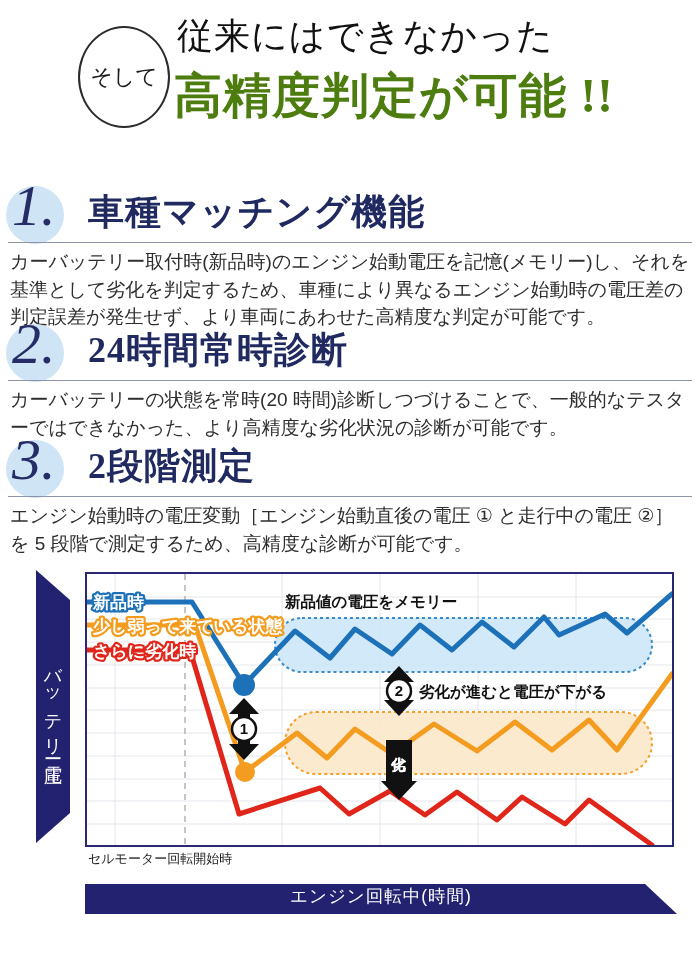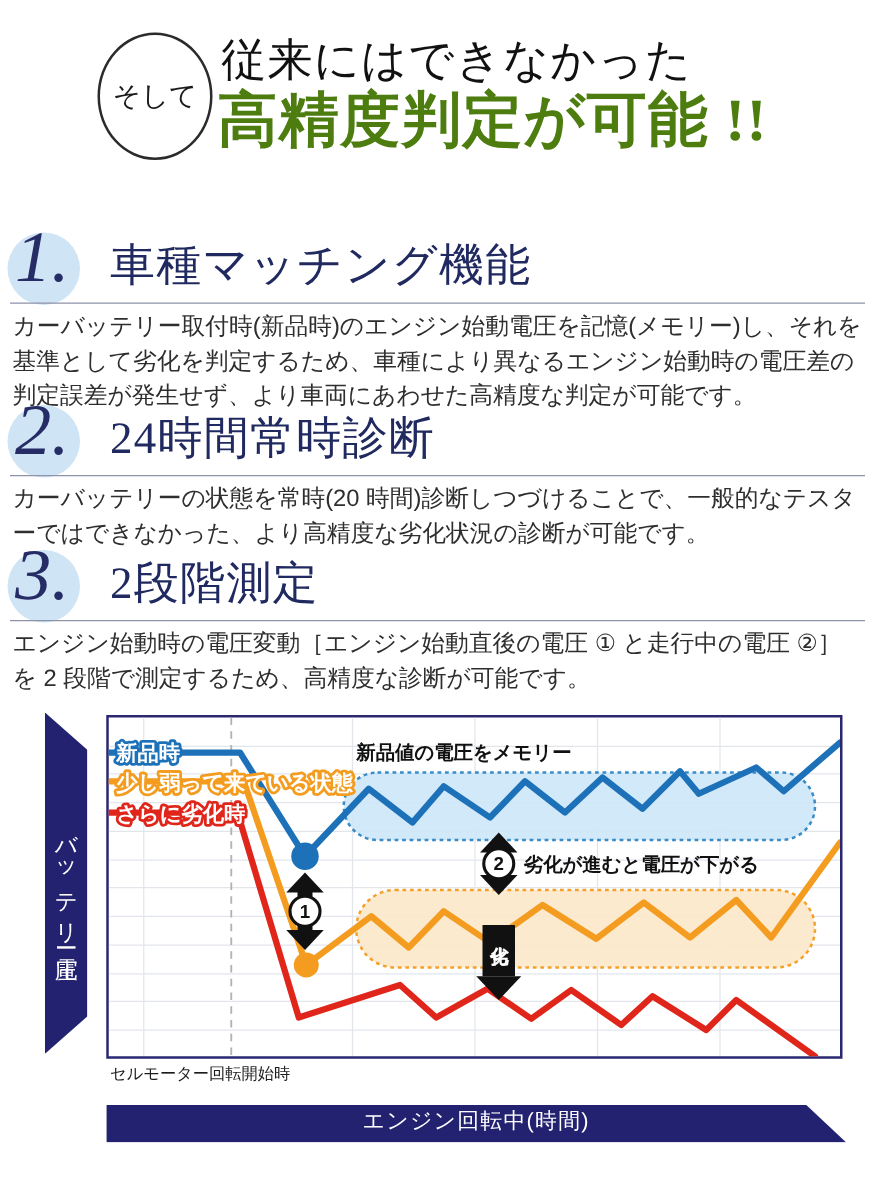--- a/index.html
+++ b/index.html
@@ -2,32 +2,32 @@
 <html><head>
 <meta charset="utf-8">
 <style>
   html,body{margin:0;padding:0;background:#fff;}
   .page{position:relative;width:700px;height:960px;background:#fff;overflow:hidden;
         font-family:"Liberation Sans","DejaVu Sans",sans-serif;}
   
   .hero-badge{position:absolute;left:78px;top:26px;width:88px;height:98px;border:2px solid #2b2b2b;
       border-radius:50%;display:flex;align-items:center;justify-content:center;
       font-family:"Liberation Serif","DejaVu Serif",serif;font-size:22px;color:#1a1a1a;}
-  .hero-t1{position:absolute;left:177px;top:24px;font-family:"Liberation Serif","DejaVu Serif",serif;
+  .hero-t1{position:absolute;left:177px;top:12px;font-family:"Liberation Serif","DejaVu Serif",serif;
       font-size:36px;color:#111;letter-spacing:1px;}
   .hero-t2{position:absolute;left:174px;top:64px;font-family:"Liberation Serif","DejaVu Serif",serif;
       font-size:48px;font-weight:bold;color:#4d7c0f;letter-spacing:1px;}
   
   .feature{position:absolute;left:0;width:700px;}
   .num-circle{position:absolute;left:6px;top:2px;width:58px;height:58px;border-radius:50%;
       background:#cfe4f4;}
   .num{position:absolute;left:12px;top:-12px;font-family:"Liberation Serif","DejaVu Serif",serif;
       font-style:italic;font-size:58px;color:#262d66;}
   .feature h2{position:absolute;left:88px;top:4px;margin:0;font-family:"Liberation Serif","DejaVu Serif",serif;
-      font-size:36px;font-weight:400;color:#202a60;letter-spacing:1px;white-space:nowrap;text-align:right;}
+      font-size:36px;font-weight:700;color:#202a60;letter-spacing:1px;white-space:nowrap;text-align:right;}
   .rule{position:absolute;left:8px;top:58px;width:684px;height:0;border-top:1px solid #8d93a8;}
   .feature p{position:absolute;left:10px;top:64px;width:682px;margin:0;font-size:19px;
       line-height:1.45;color:#2e2e2e;}
   
   .y-flag{position:absolute;left:36px;top:570px;width:34px;height:273px;background:#232270;
       clip-path:polygon(0 0,100% 11%,100% 89%,0 100%);display:flex;align-items:center;justify-content:center;}
   .y-flag span{writing-mode:vertical-rl;color:#fff;font-size:18px;letter-spacing:3px;}
   .plot{position:absolute;left:85px;top:572px;width:585px;height:271px;border:2px solid #2a2870;background:#fff;}
   .x-start{position:absolute;left:88px;top:850px;font-size:13px;color:#1c1c1c;}
   .x-end{position:absolute;right:30px;top:851px;font-size:17px;color:#d9281e;}
@@ -64,21 +64,21 @@
     <h2>24時間常時診断</h2>
     <div class="rule"></div>
     <p>カーバッテリーの状態を常時(20 時間)診断しつづけることで、一般的なテスターではできなかった、より高精度な劣化状況の診断が可能です。</p>
   </div>
 
   <div class="feature" style="top:438px">
     <div class="num-circle"></div>
     <div class="num">3.</div>
     <h2>2段階測定</h2>
     <div class="rule"></div>
-    <p>エンジン始動時の電圧変動［エンジン始動直後の電圧 ① と走行中の電圧 ②］を 2 段階で測定するため、高精度な診断が可能です。</p>
+    <p>エンジン始動時の電圧変動［エンジン始動直後の電圧 ① と走行中の電圧 ②］を 5 段階で測定するため、高精度な診断が可能です。</p>
   </div>
 
   <div class="y-flag">
     <span>バッテリー電圧</span>
   </div>
 
   <div class="plot">
     <svg width="585" height="271" viewBox="0 0 585 271">
 
       <g stroke="#e2e6eb" stroke-width="1">

